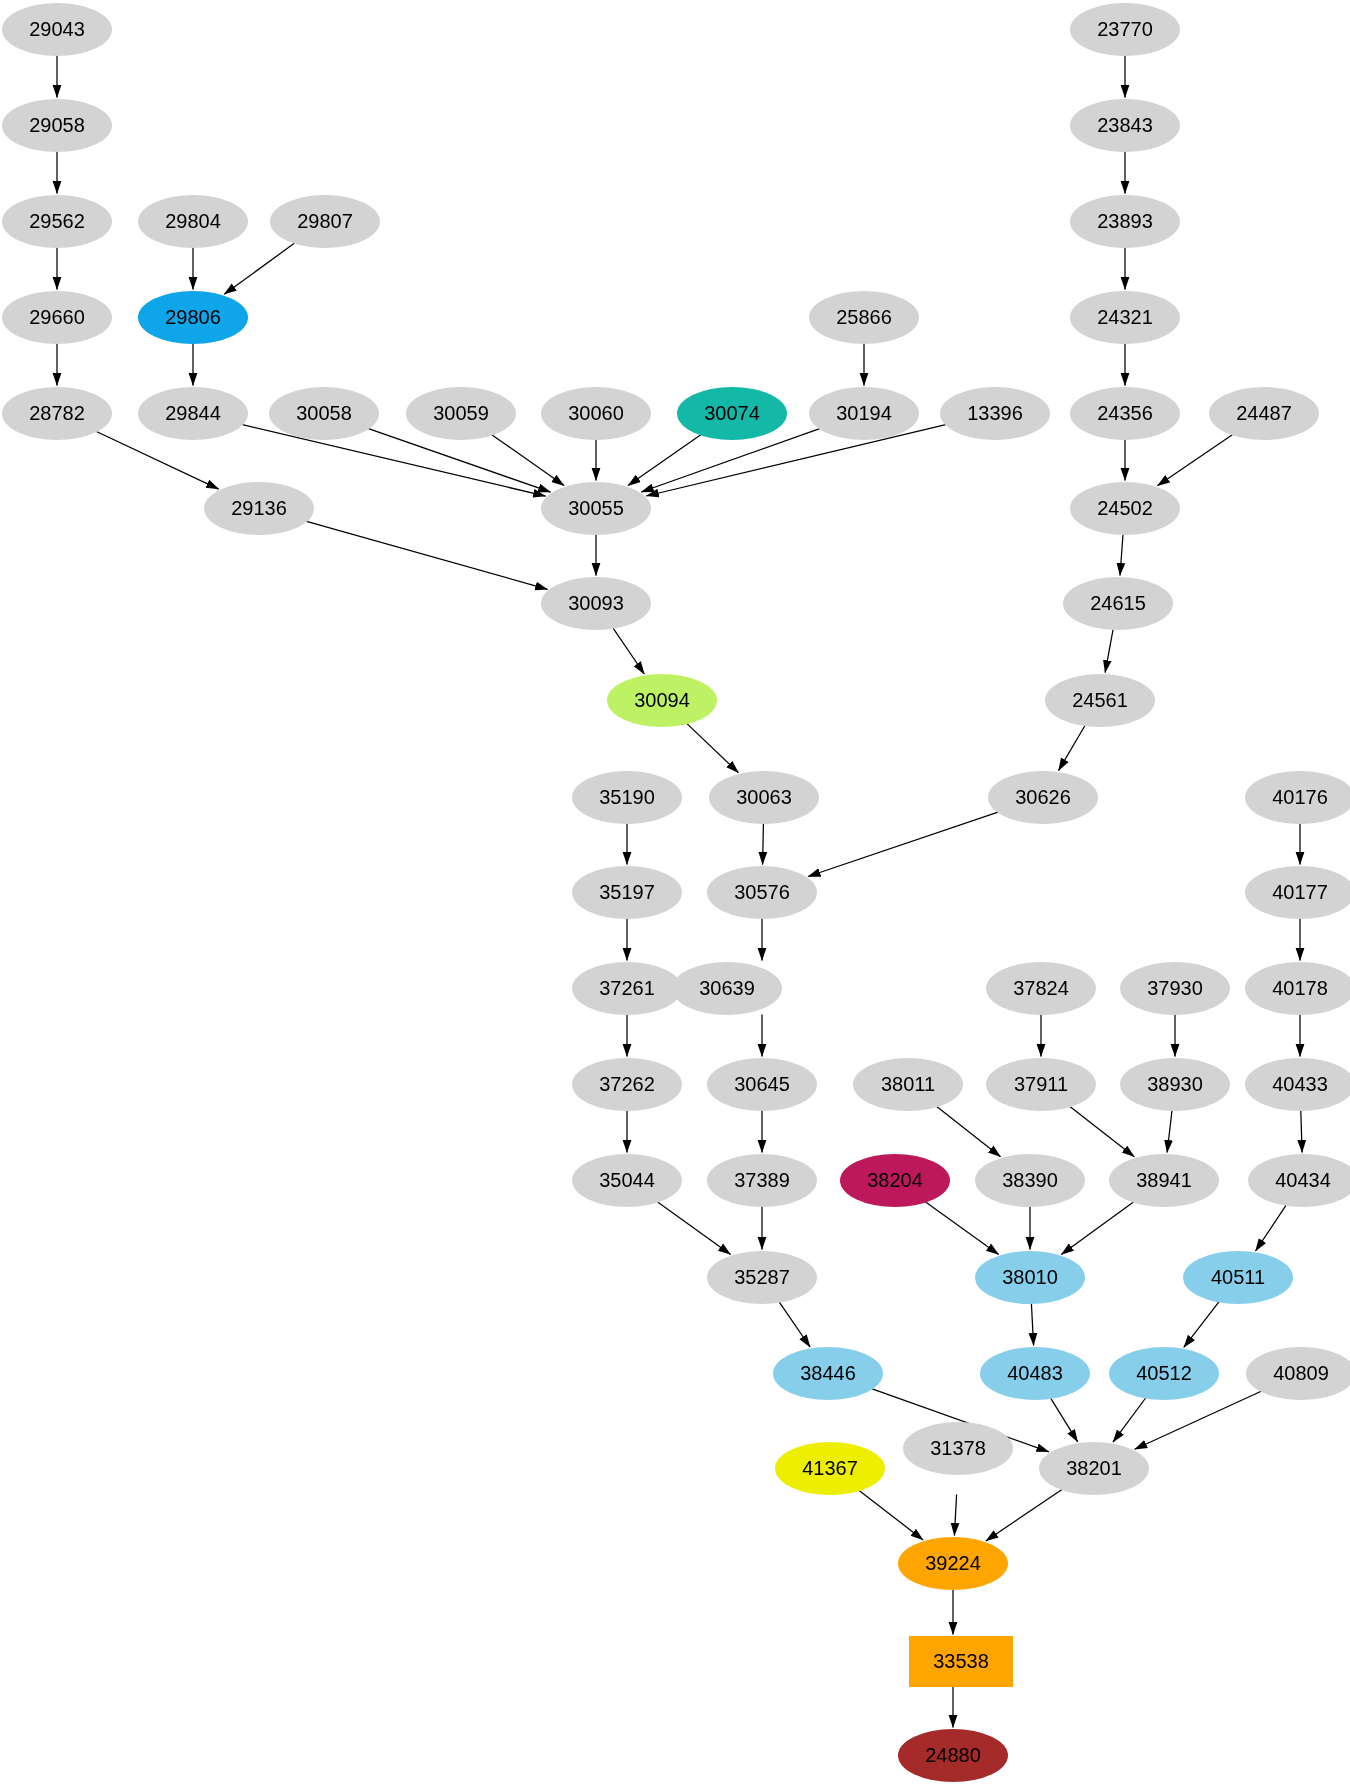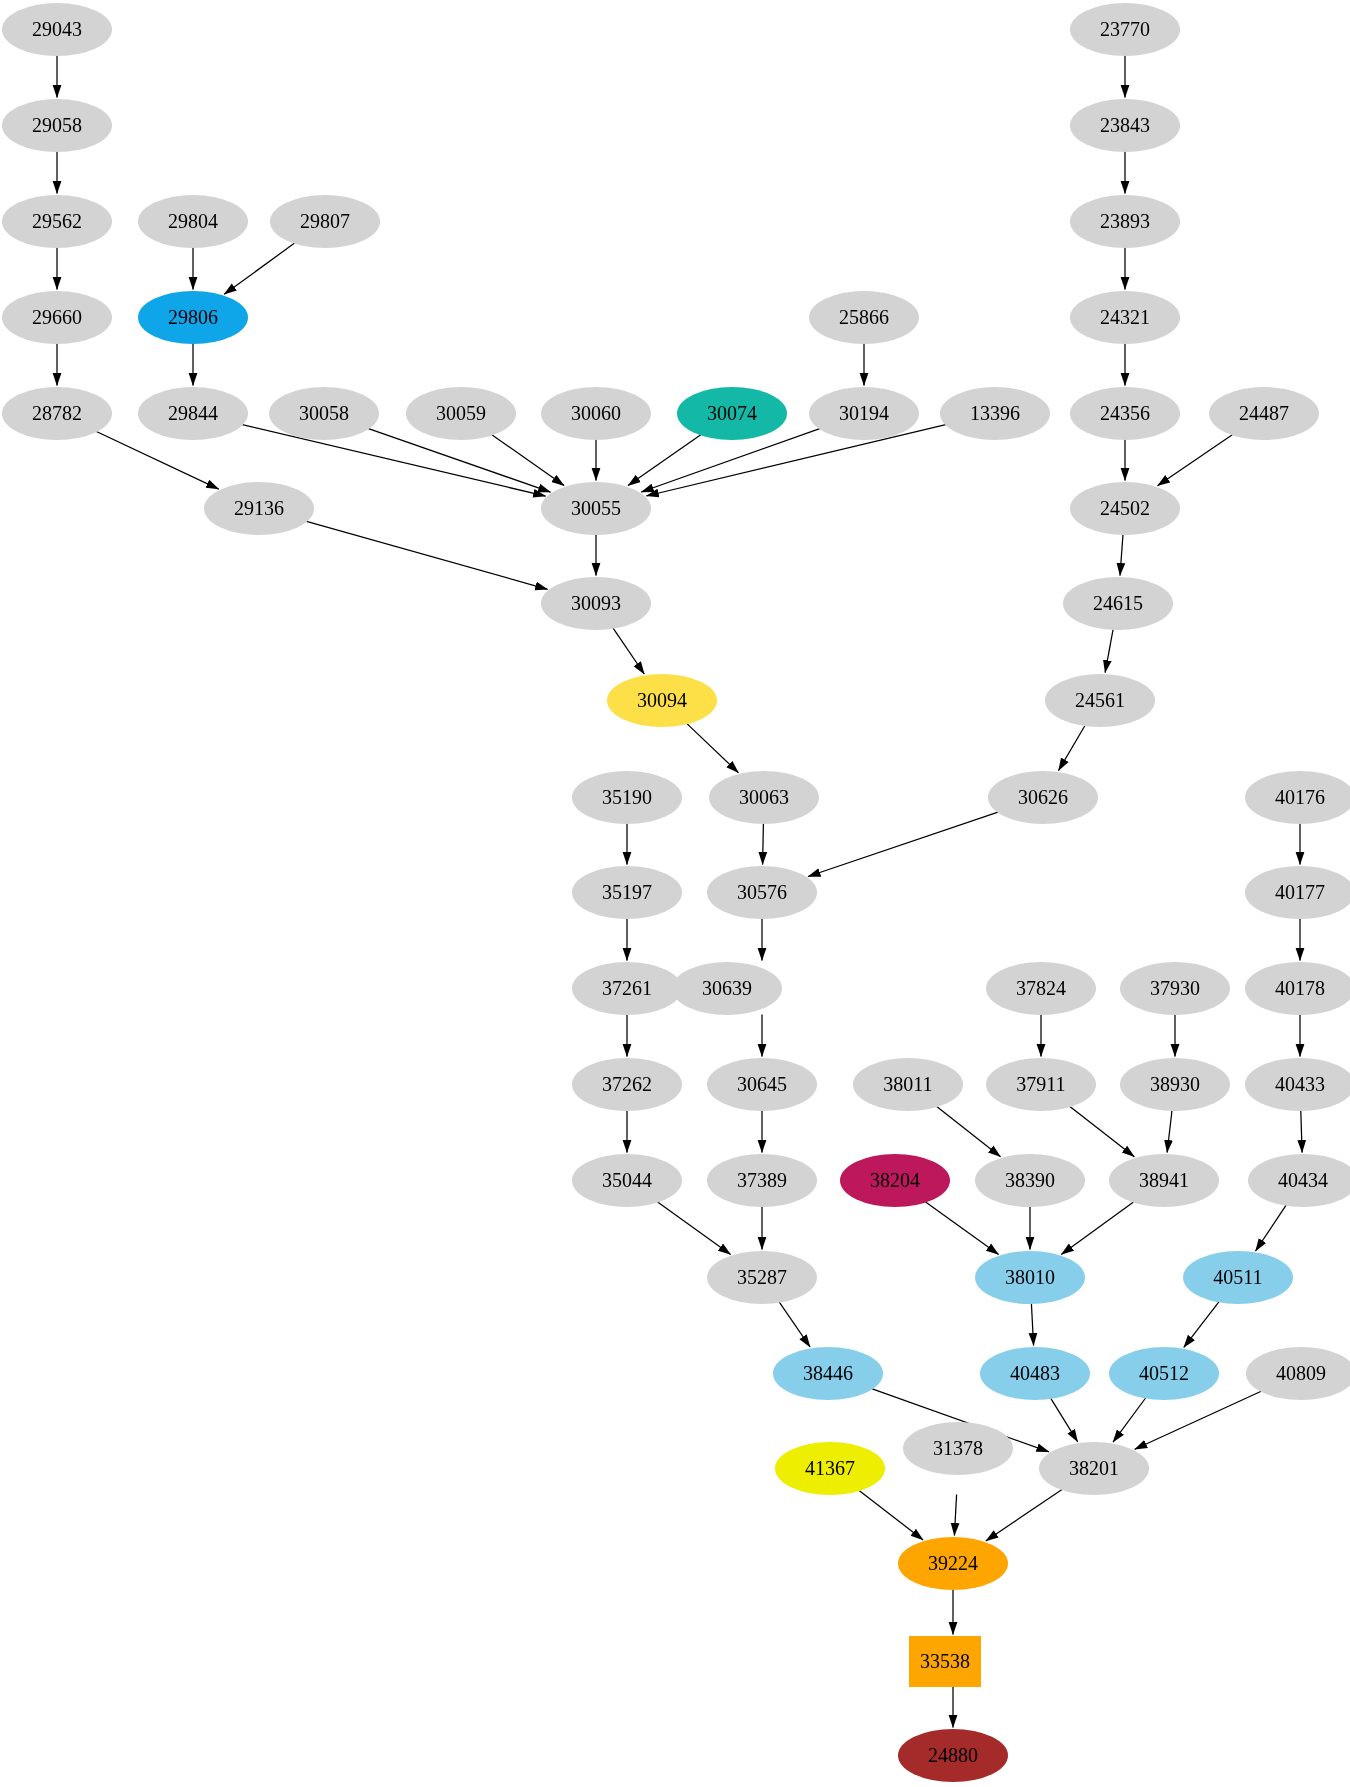--- a/index.html
+++ b/index.html
@@ -1,21 +1,21 @@
 <!DOCTYPE html>
 <html><head>
 <meta charset="utf-8">
 <style>
   html, body { margin: 0; padding: 0; background: #ffffff; }
   #graph-canvas {
     position: relative;
     width: 1350px;
     height: 1787px;
     background: #ffffff;
-    font-family: Liberation Serif, serif;
+    font-family: Liberation Sans, sans-serif;
     overflow: hidden;
   }
   #edge-layer {
     position: absolute;
     left: 0; top: 0;
     width: 1350px; height: 1787px;
   }
   .node {
     position: absolute;
     width: 110px;
@@ -24,21 +24,21 @@
     margin-top: -26.5px;
     border-radius: 50%;
     display: flex;
     align-items: center;
     justify-content: center;
     font-size: 20px;
     color: #000000;
     white-space: nowrap;
   }
   .node.box {
-    width: 72px;
+    width: 104px;
     height: 51px;
     margin-left: -44px;
     margin-top: -25.5px;
     border-radius: 0;
   }
   .edge { stroke: #000000; stroke-width: 1.25; }
 </style>
 </head>
 <body>
 
@@ -189,21 +189,21 @@
     </div>
     <div class="node" style="left: 1125px; top: 508px; background: rgb(211, 211, 211);">
       <span>24502</span>
     </div>
     <div class="node" style="left: 596px; top: 603px; background: rgb(211, 211, 211);">
       <span>30093</span>
     </div>
     <div class="node" style="left: 1118px; top: 603px; background: rgb(211, 211, 211);">
       <span>24615</span>
     </div>
-    <div class="node" style="left: 662px; top: 700px; background: #fde047;">
+    <div class="node" style="left: 662px; top: 700px; background: #bef264;">
       <span>30094</span>
     </div>
     <div class="node" style="left: 1100px; top: 700px; background: rgb(211, 211, 211);">
       <span>24561</span>
     </div>
     <div class="node" style="left: 627px; top: 797px; background: rgb(211, 211, 211);">
       <span>35190</span>
     </div>
     <div class="node" style="left: 764px; top: 797px; background: rgb(211, 211, 211);">
       <span>30063</span>

